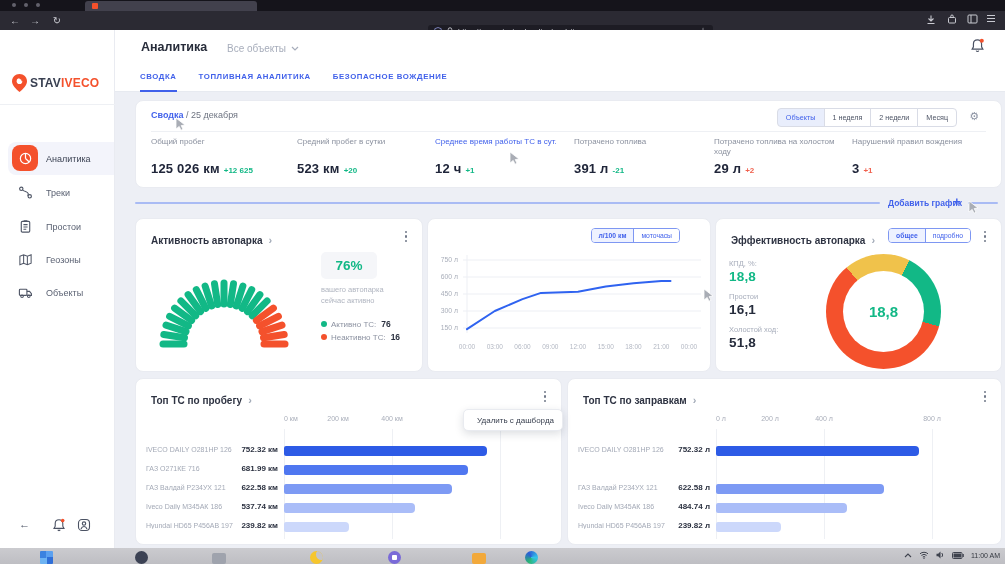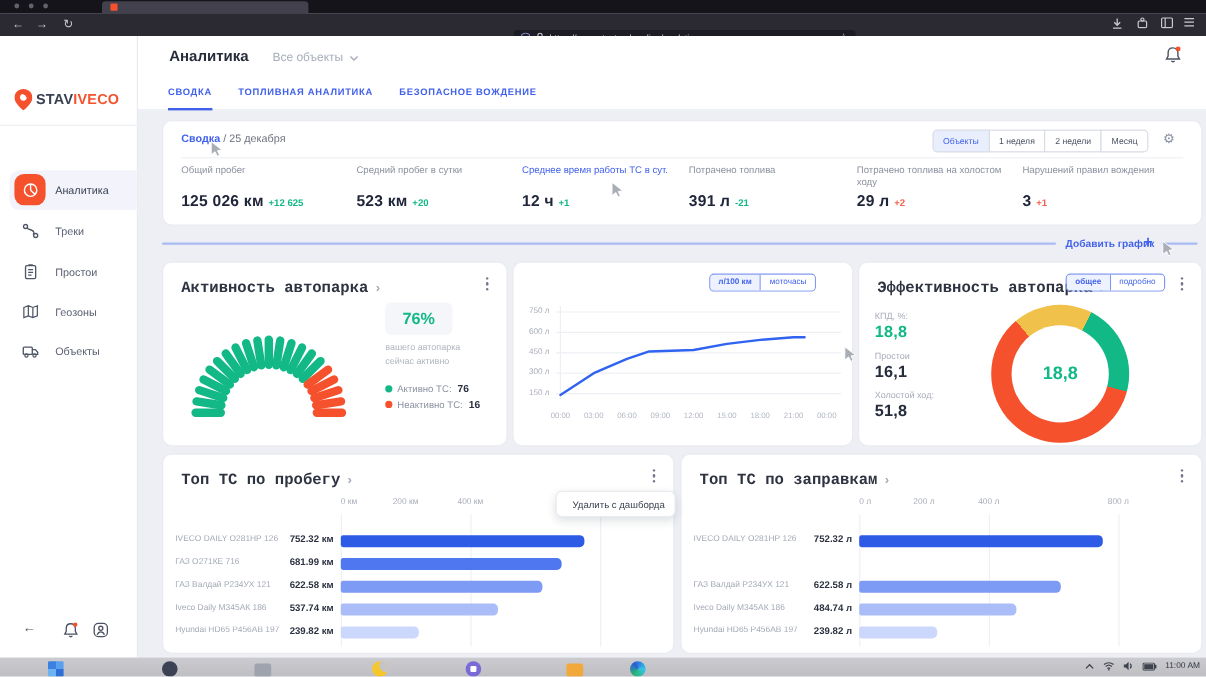--- a/index.html
+++ b/index.html
@@ -39,21 +39,21 @@
   .page-title { position:absolute; left:26px; top:10px; font-size:12.5px; font-weight:bold; color:#272c3a; }
   .obj-filter { position:absolute; left:112px; top:13px; font-size:10px; color:#a7adbb; display:flex; align-items:center; gap:5px; }
   .hdr-bell { position:absolute; right:20px; top:8px; color:#4b5263; }
   .red-dot { fill:#f4512c; }
   .tabs { position:absolute; left:25px; top:42px; display:flex; gap:22px; }
   .tab-item { font-size:7.8px; font-weight:bold; letter-spacing:.6px; color:#4161ea; padding-bottom:9px; border-bottom:2.5px solid transparent; }
   .tab-item.active { border-bottom-color:#4161ea; }
 
   
   .card { position:absolute; background:#fff; border:1px solid #e9ebf1; border-radius:8px; }
-  .card-title { font-size:13px; font-weight:bold; color:#2e3342;font-family:Liberation Mono, monospace; }
+  .card-title { font-size:10px; font-weight:bold; color:#2e3342; }
   .chev { color:#a3abb8; font-size:11px; margin-left:6px; font-weight:bold; }
   .kebab { position:absolute; right:12px; top:11px; display:flex; flex-direction:column; gap:2px; align-items:center; padding:1px 3px; }
   .kebab i { width:2.4px; height:2.4px; border-radius:50%; background:#707889; }
   .card-head { position:relative; padding:11px 14px 0 15px; }
 
   
   .summary { left:135px; top:100px; width:867px; height:88px; }
   .sum-crumb { position:absolute; left:15px; top:9px; font-size:9px; color:#6d7380; }
   .sum-link { color:#4262eb; font-weight:bold; }
   .pgroup { position:absolute; right:44px; top:7px; display:flex; }

